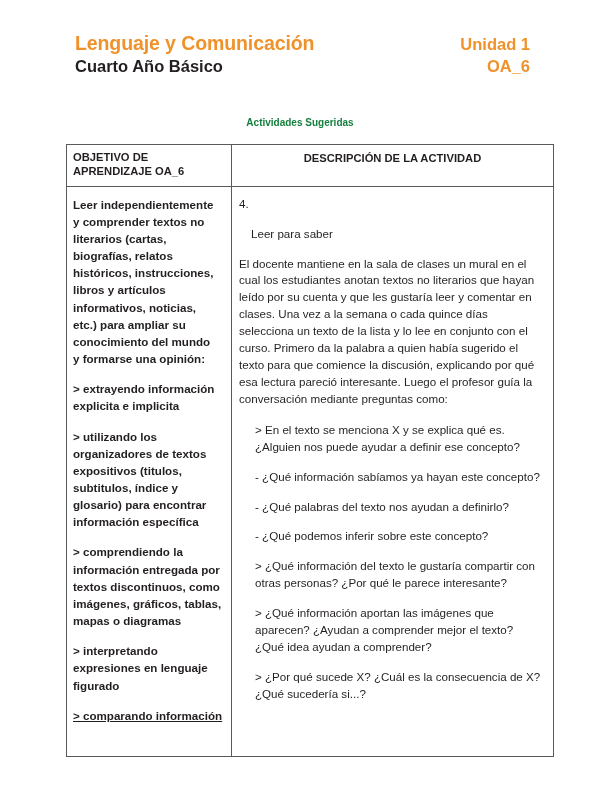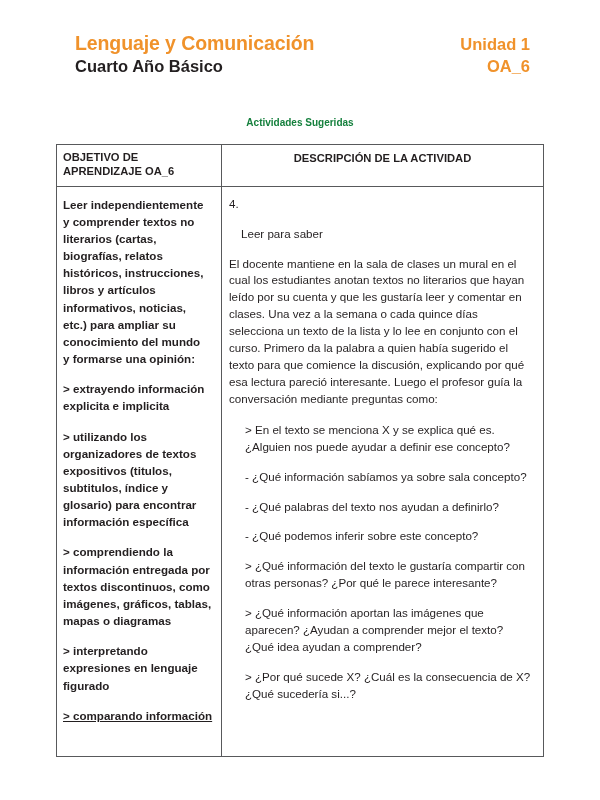--- a/index.html
+++ b/index.html
@@ -72,21 +72,21 @@
     width: 600px;
     text-align: center;
     font-size: 10px;
     font-weight: bold;
     color: #15803d;
   }
 
   
   .activity-table {
     position: absolute;
-    left: 56px;
+    left: 66px;
     top: 144px;
     width: 487px;
     border-collapse: collapse;
     table-layout: fixed;
   }
   .activity-table td {
     border: 1px solid #58595b;
     vertical-align: top;
     padding: 0;
   }
@@ -179,21 +179,21 @@
             <p class="objective-bullet">&gt; interpretando expresiones en lenguaje figurado</p>
             <p class="objective-bullet">&gt; comparando información</p>
           </div>
         </td>
         <td>
           <div class="description-cell">
             <p class="activity-number">4.</p>
             <p class="activity-name">Leer para saber</p>
             <p class="activity-body">El docente mantiene en la sala de clases un mural en el cual los estudiantes anotan textos no literarios que hayan leído por su cuenta y que les gustaría leer y comentar en clases. Una vez a la semana o cada quince días selecciona un texto de la lista y lo lee en conjunto con el curso. Primero da la palabra a quien había sugerido el texto para que comience la discusión, explicando por qué esa lectura pareció interesante. Luego el profesor guía la conversación mediante preguntas como:</p>
             <p class="question-item">&gt; En el texto se menciona X y se explica qué es. ¿Alguien nos puede ayudar a definir ese concepto?</p>
-            <p class="question-item">- ¿Qué información sabíamos ya sobre sala concepto?</p>
+            <p class="question-item">- ¿Qué información sabíamos ya hayan este concepto?</p>
             <p class="question-item">- ¿Qué palabras del texto nos ayudan a definirlo?</p>
             <p class="question-item">- ¿Qué podemos inferir sobre este concepto?</p>
             <p class="question-item">&gt; ¿Qué información del texto le gustaría compartir con otras personas? ¿Por qué le parece interesante?</p>
             <p class="question-item">&gt; ¿Qué información aportan las imágenes que aparecen? ¿Ayudan a comprender mejor el texto? ¿Qué idea ayudan a comprender?</p>
             <p class="question-item">&gt; ¿Por qué sucede X? ¿Cuál es la consecuencia de X? ¿Qué sucedería si...?</p>
           </div>
         </td>
       </tr>
     </tbody>
   </table>

